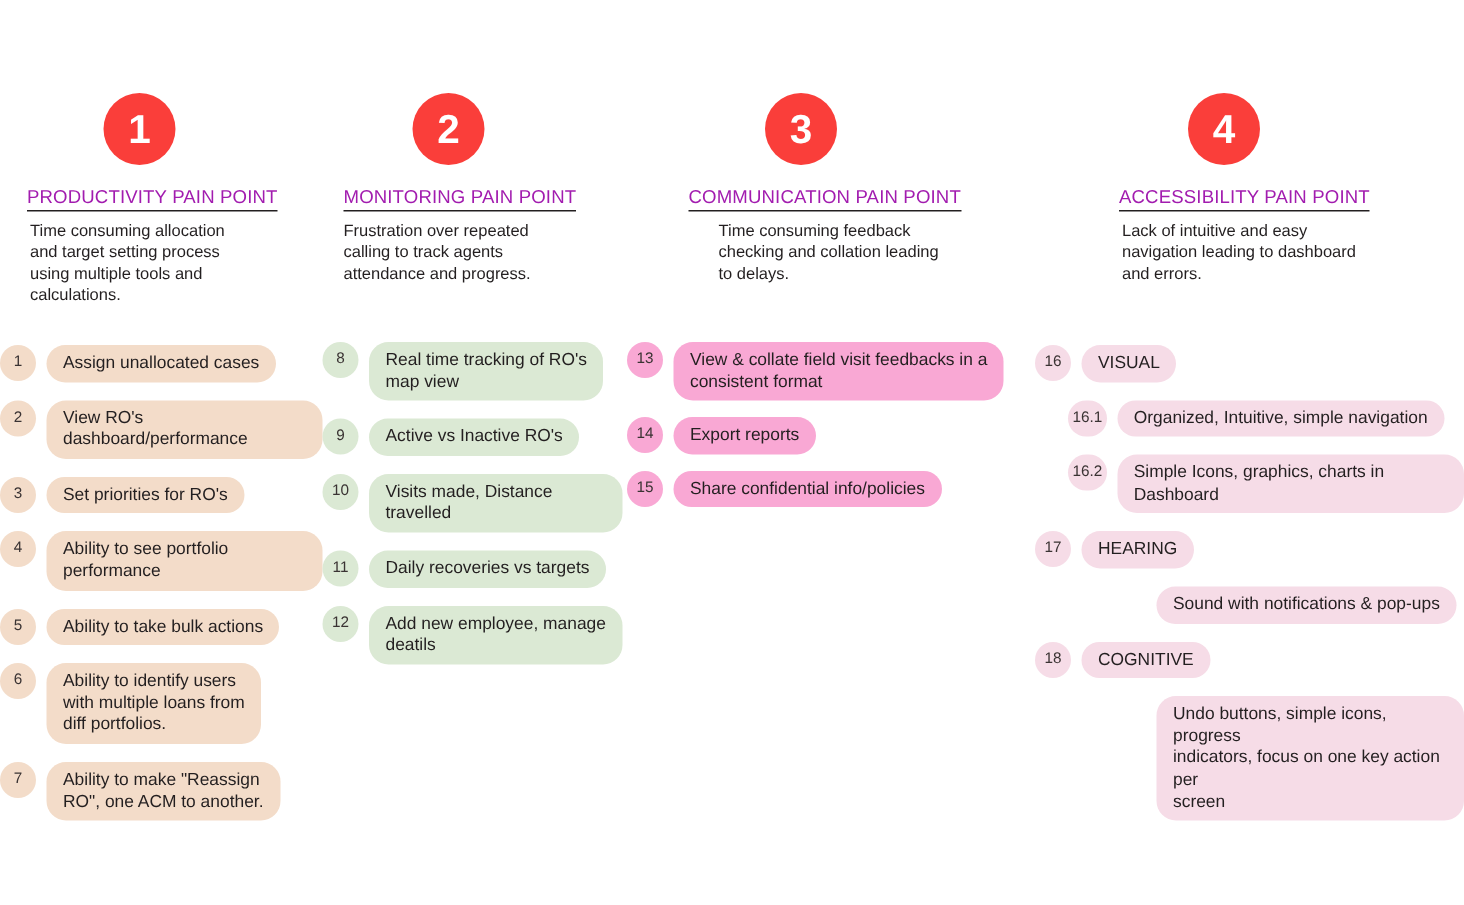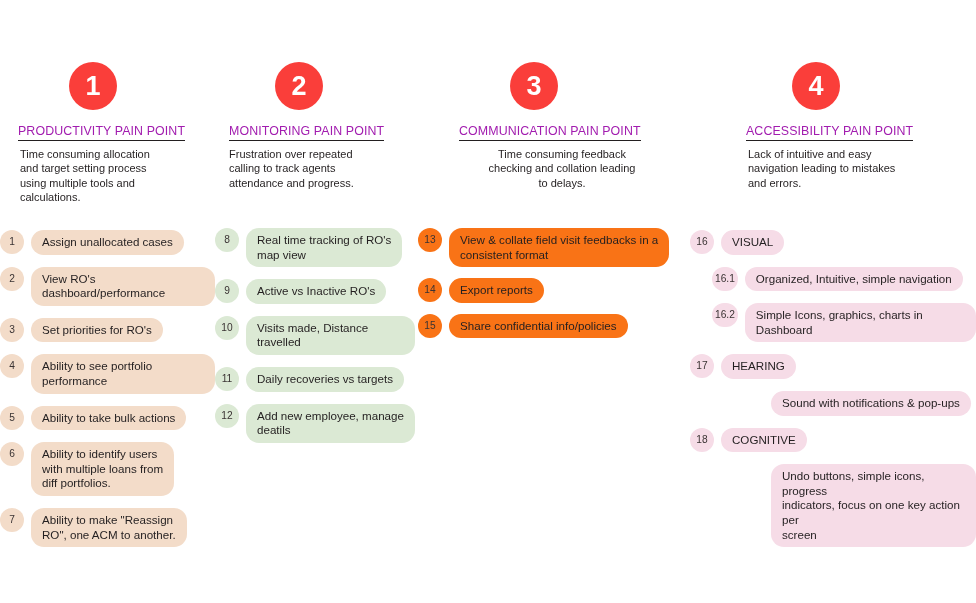--- a/index.html
+++ b/index.html
@@ -76,21 +76,21 @@
   .col-desc {
     position: absolute;
     top: 147px;
     font-size: 11px;
     line-height: 14.4px;
     color: #231f20;
     white-space: pre-line;
   }
   .col-0 .col-desc { left: 20px; width: 185px; }
   .col-1 .col-desc { left: 14px; width: 190px; }
-  .col-2 .col-desc { left: 50px; width: 200px; text-align: center; }
+  .col-2 .col-desc { left: 67px; width: 200px; }
   .col-3 .col-desc { left: 60px; width: 215px; }
 
   
   .pill-list {
     position: absolute;
     top: 228px;
     left: 0;
     right: 0;
   }
 
@@ -127,21 +127,21 @@
     line-height: 14.6px;
     padding: 5px 11px 5px 11px;
     color: #231f20;
     box-sizing: border-box;
     white-space: pre-line;
   }
 
   
   .col-0 .pill-num,  .col-0 .pill-text  { background: #f3dcc9; }
   .col-1 .pill-num,  .col-1 .pill-text  { background: #dbe9d4; }
-  .col-2 .pill-num,  .col-2 .pill-text  { background: #f97316; }
+  .col-2 .pill-num,  .col-2 .pill-text  { background: #f9a8d4; }
   .col-3 .pill-num,  .col-3 .pill-text  { background: #f6dce7; }
 
   
   .col-0 .pill-list { top: 230px; }
   .col-1 .pill-list { top: 228px; }
   .col-2 .pill-list { top: 228px; left: 6px; }
   .col-3 .pill-list { top: 230px; left: 2px; }
 
   .col-0 .pill-row { margin-bottom: 12px; }
   .col-1 .pill-row { margin-bottom: 12px; }
@@ -246,21 +246,21 @@
         <div class="pill-num">15</div>
         <div class="pill-text">Share confidential info/policies</div>
       </div>
     </div>
   </div>
 
   <div class="column col-3">
     <div class="badge-circle">4</div>
     <div class="col-head">ACCESSIBILITY PAIN POINT</div>
     <div class="col-desc">Lack of intuitive and easy
-navigation leading to mistakes
+navigation leading to dashboard
 and errors.</div>
     <div class="pill-list">
       <div class="pill-row">
         <div class="pill-num">16</div>
         <div class="pill-text">VISUAL</div>
       </div>
       <div class="pill-row indent-1">
         <div class="pill-num">16.1</div>
         <div class="pill-text">Organized, Intuitive, simple navigation</div>
       </div>

